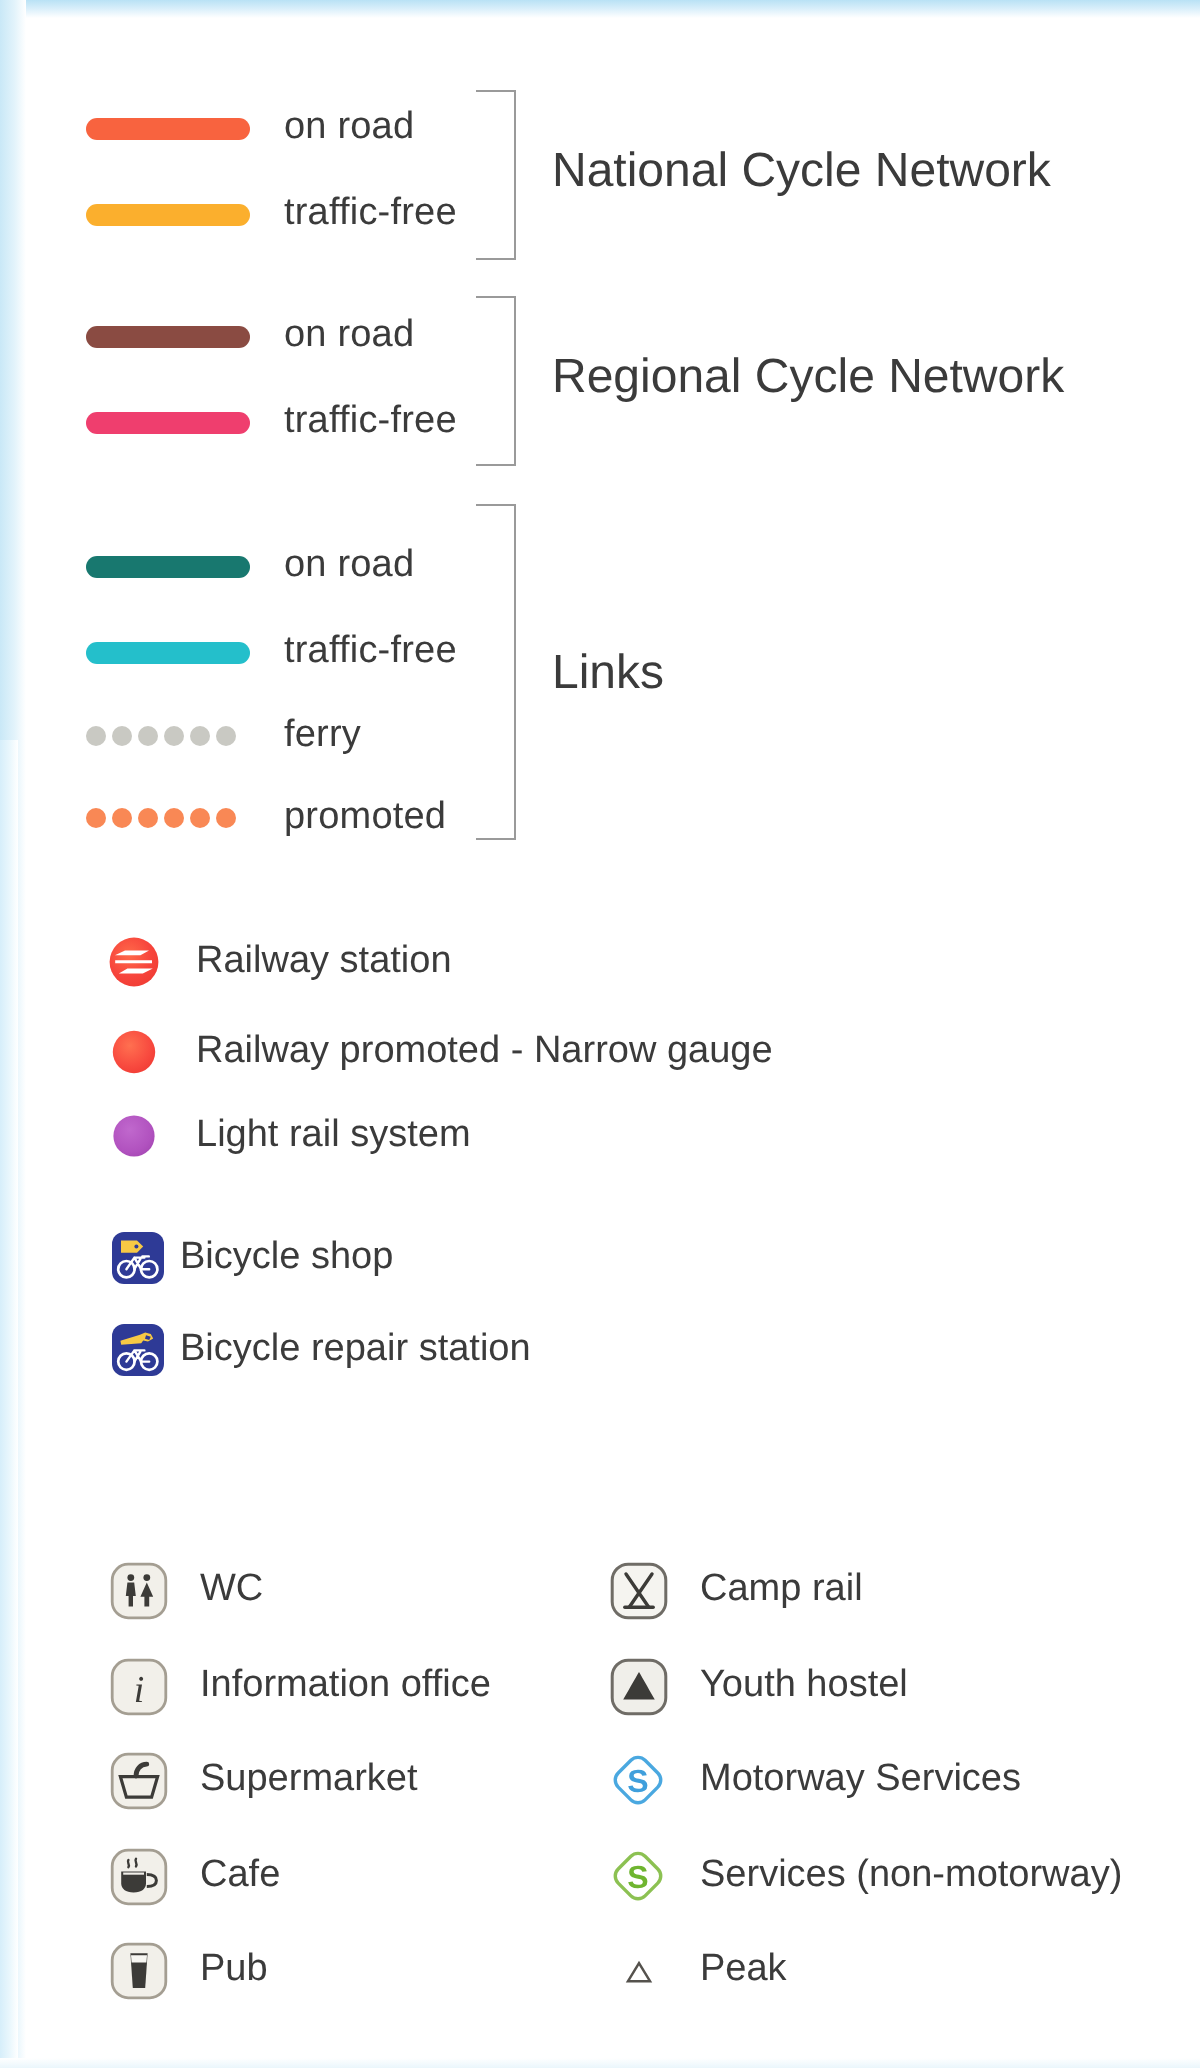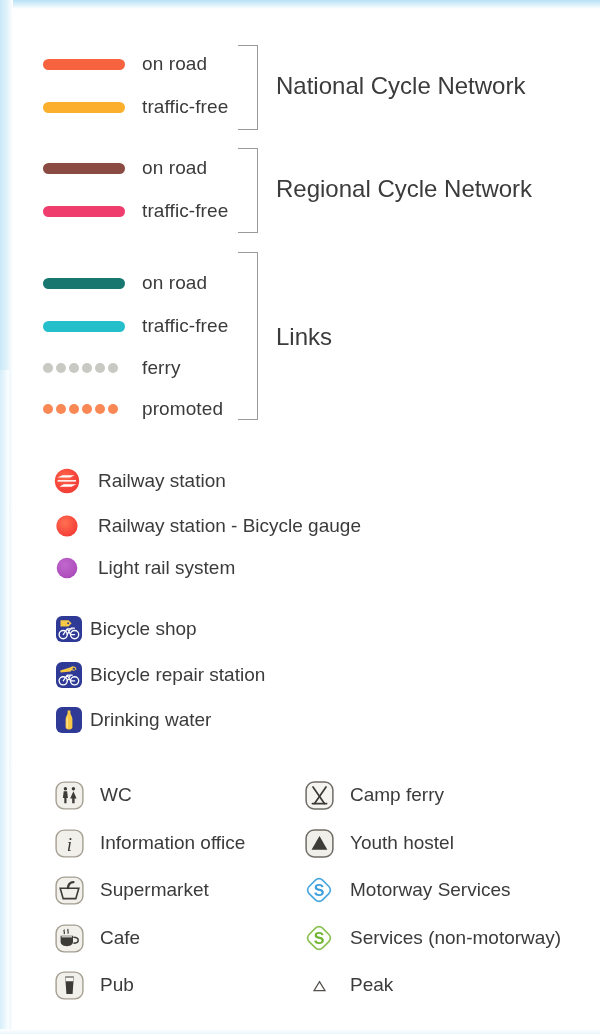--- a/index.html
+++ b/index.html
@@ -195,21 +195,21 @@
         <defs>
           <radialGradient id="rgNg" cx="40%" cy="35%" r="75%">
             <stop offset="0%" stop-color="#ff7050"></stop>
             <stop offset="65%" stop-color="#f84a3f"></stop>
             <stop offset="100%" stop-color="#f03a33"></stop>
           </radialGradient>
         </defs>
         <circle cx="15" cy="15" r="10.6" fill="url(#rgNg)"></circle>
       </svg>
     </span>
-    <span class="sym-label">Railway station - Bicycle gauge</span>
+    <span class="sym-label">Railway promoted - Narrow gauge</span>
   </div>
 
   <div class="sym-row transport" style="left:52px; top:553px;">
     <span class="sym-box">
       <svg width="30" height="30" viewBox="0 0 30 30">
         <defs>
           <radialGradient id="rgLr" cx="40%" cy="35%" r="75%">
             <stop offset="0%" stop-color="#c068cd"></stop>
             <stop offset="70%" stop-color="#b152bf"></stop>
             <stop offset="100%" stop-color="#a346b2"></stop>
@@ -247,34 +247,20 @@
         <path d="M18.0 6.6 L20.4 7.4 L19.6 9.0 L17.5 8.4 Z" fill="#2e3a96"></path>
 
         <circle cx="8.2" cy="19.8" r="4.1" fill="none" stroke="#ffffff" stroke-width="1.35"></circle>
         <circle cx="19.6" cy="19.8" r="4.1" fill="none" stroke="#ffffff" stroke-width="1.35"></circle>
         <path d="M8.2 19.8 L12.2 14.2 L17.2 14.2 M12.2 14.2 L15.6 19.8 L19.6 19.8 M12.2 19.8 L15.2 14.8" fill="none" stroke="#ffffff" stroke-width="1.2" stroke-linecap="round"></path>
       </svg>
     </span>
     <span class="sym-label">Bicycle repair station</span>
   </div>
 
-  <div class="sym-row cycle" style="left:54px; top:705px;">
-    <span class="sym-box">
-      <svg width="28" height="28" viewBox="0 0 28 28">
-        <rect x="1" y="1" width="26" height="26" rx="6" fill="#2e3a96"></rect>
-        <path d="M12.6 4.4 L15.4 4.4 L15.4 7.2 C15.4 8.6 17.4 10.2 17.4 13.2
-                 L17.4 21.0 C17.4 22.6 16.4 23.4 14.0 23.4
-                 C11.6 23.4 10.6 22.6 10.6 21.0 L10.6 13.2
-                 C10.6 10.2 12.6 8.6 12.6 7.2 Z" fill="#f7c945"></path>
-        <path d="M13.1 9.6 C13.1 11.0 11.6 12.2 11.6 14.0 L11.6 20.4
-                 C11.6 21.3 12.1 21.8 13.0 22.0 L13.0 9.6 Z" fill="#fde8a5" opacity="0.75"></path>
-      </svg>
-    </span>
-    <span class="sym-label">Drinking water</span>
-  </div>
 
   <div class="sym-row amenity" style="left:54px; top:780px;">
     <span class="sym-box">
       <svg width="29" height="29" viewBox="0 0 29 29">
         <rect x="1.1" y="1.1" width="26.8" height="26.8" rx="8" fill="#f2f0ea" stroke="#a49e92" stroke-width="1.4"></rect>
 
         <circle cx="10.4" cy="7.8" r="1.7" fill="#3c3b38"></circle>
         <path d="M8.7 10.3 L12.1 10.3 L12.9 17.0 L11.5 17.0 L11.5 22.3 L9.3 22.3 L9.3 17.0 L7.9 17.0 Z" fill="#3c3b38"></path>
 
         <circle cx="18.4" cy="7.8" r="1.7" fill="#3c3b38"></circle>
@@ -333,21 +319,21 @@
 
   <div class="sym-row amenity" style="left:304px; top:780px;">
     <span class="sym-box">
       <svg width="29" height="29" viewBox="0 0 29 29">
         <rect x="1.1" y="1.1" width="26.8" height="26.8" rx="8" fill="#f5f4f0" stroke="#6f6c66" stroke-width="1.5"></rect>
         <path d="M8.0 6.0 L19.4 22.6" stroke="#3c3b38" stroke-width="1.7" stroke-linecap="round"></path>
         <path d="M21.0 6.0 L9.6 22.6" stroke="#3c3b38" stroke-width="1.7" stroke-linecap="round"></path>
         <path d="M7.4 22.6 L21.6 22.6" stroke="#3c3b38" stroke-width="1.7" stroke-linecap="round"></path>
       </svg>
     </span>
-    <span class="sym-label">Camp ferry</span>
+    <span class="sym-label">Camp rail</span>
   </div>
 
   <div class="sym-row amenity" style="left:304px; top:828px;">
     <span class="sym-box">
       <svg width="29" height="29" viewBox="0 0 29 29">
         <rect x="1.1" y="1.1" width="26.8" height="26.8" rx="8" fill="#f0efea" stroke="#6f6c66" stroke-width="1.5"></rect>
         <path d="M14.5 7.0 C16.2 9.8 20.8 18.0 22.4 20.8 L6.6 20.8 C8.2 18.0 12.8 9.8 14.5 7.0 Z" fill="#3c3b38"></path>
       </svg>
     </span>
     <span class="sym-label">Youth hostel</span>

